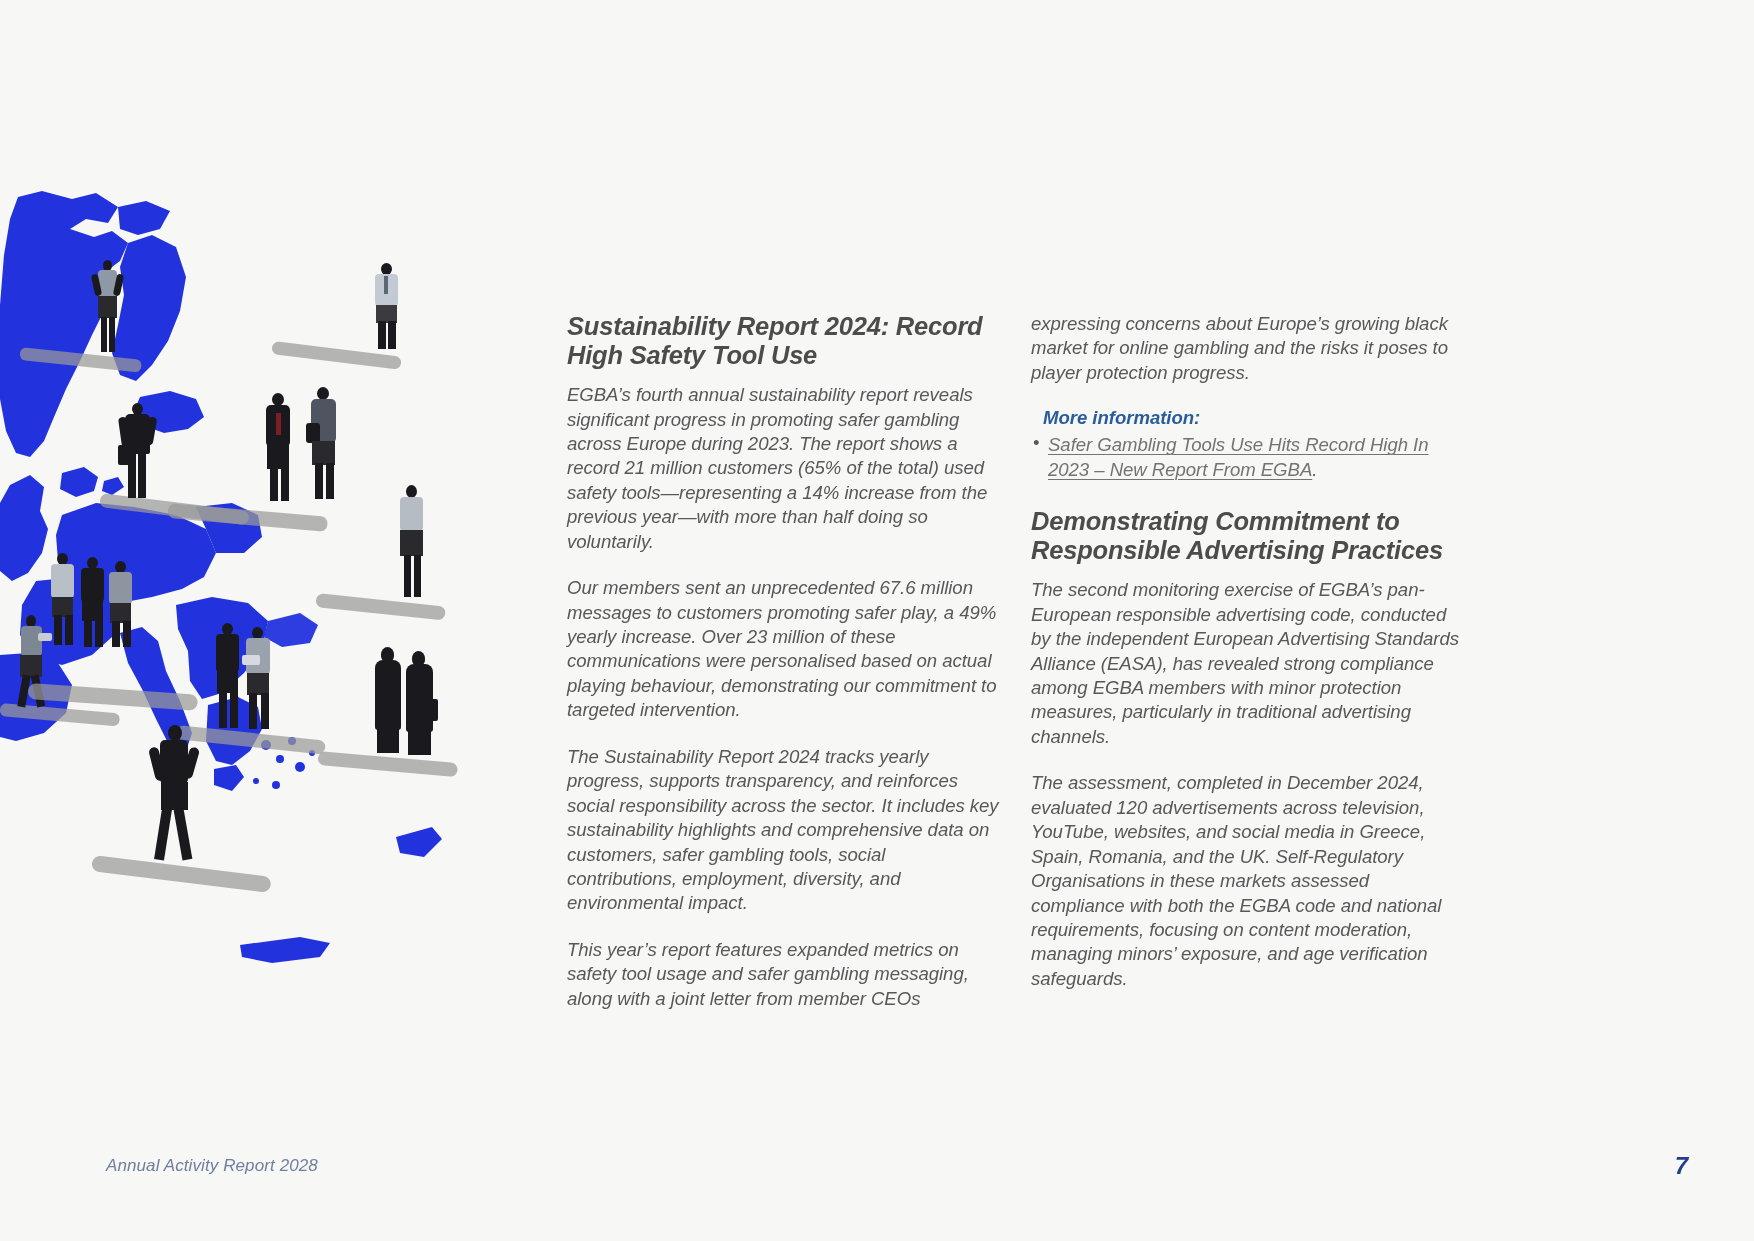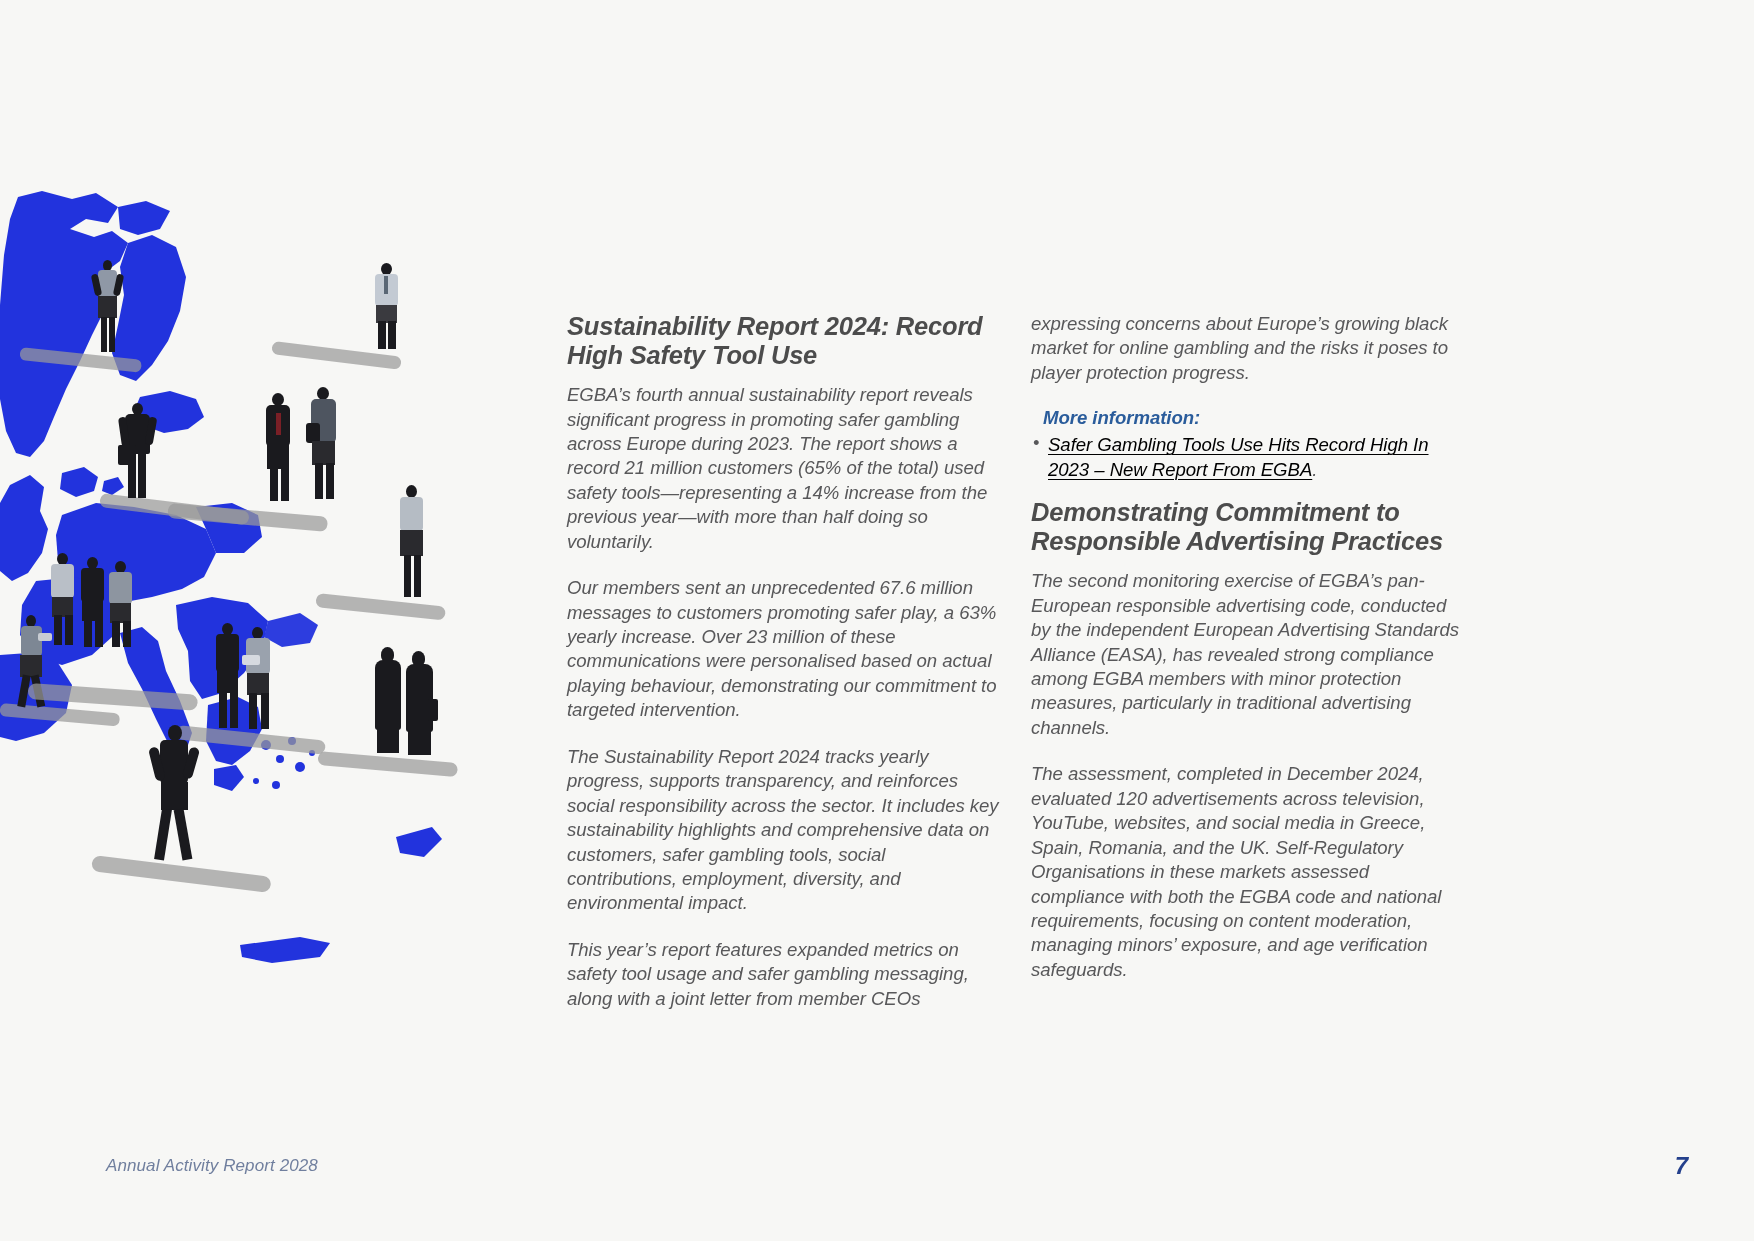--- a/index.html
+++ b/index.html
@@ -52,21 +52,21 @@
   .col-right { left: 1031px; }
 
   h2.section-title {
     font-size: 25.5px;
     line-height: 1.12;
     font-weight: bold;
     color: #4c4c4c;
     margin: 0 0 14px 0;
     letter-spacing: -0.2px;
   }
-  .col-right h2.section-title { margin-top: 16px; }
+  .col-right h2.section-title { margin-top: 25px; }
 
   p.body-text {
     font-size: 18.6px;
     line-height: 1.315;
     color: #58585a;
     margin: 0 4px 22px 0;
     letter-spacing: -0.05px;
   }
   p.body-text:last-child { margin-bottom: 0; }
 
@@ -93,21 +93,21 @@
   }
   ul.link-list li::before {
     content: "•";
     position: absolute;
     left: 2px;
     top: -1px;
     color: #58585a;
     font-size: 18px;
   }
   ul.link-list a {
-    color: #000000;
+    color: #737373;
     text-decoration: underline;
     text-underline-offset: 3px;
     text-decoration-thickness: 1px;
   }
 
   
   .footer-label {
     position: absolute;
     left: 106px;
     top: 1156px;
@@ -324,21 +324,21 @@
         <div class="body" style="left:8px; top:84px; width:10px; height:51px; transform:rotate(9deg);"></div>
         <div class="body" style="left:28px; top:84px; width:10px; height:51px; transform:rotate(-10deg);"></div>
       </div>
 
     </div>
   </div>
 
   <div class="col col-left">
     <h2 class="section-title">Sustainability Report 2024: Record High Safety Tool Use</h2>
     <p class="body-text">EGBA’s fourth annual sustainability report reveals significant progress in promoting safer gambling across Europe during 2023. The report shows a record 21 million customers (65% of the total) used safety tools—representing a 14% increase from the previous year—with more than half doing so voluntarily.</p>
-    <p class="body-text">Our members sent an unprecedented 67.6 million messages to customers promoting safer play, a 63% yearly increase. Over 23 million of these communications were personalised based on actual playing behaviour, demonstrating our commitment to targeted intervention.</p>
+    <p class="body-text">Our members sent an unprecedented 67.6 million messages to customers promoting safer play, a 49% yearly increase. Over 23 million of these communications were personalised based on actual playing behaviour, demonstrating our commitment to targeted intervention.</p>
     <p class="body-text">The Sustainability Report 2024 tracks yearly progress, supports transparency, and reinforces social responsibility across the sector. It includes key sustainability highlights and comprehensive data on customers, safer gambling tools, social contributions, employment, diversity, and environmental impact.</p>
     <p class="body-text">This year’s report features expanded metrics on safety tool usage and safer gambling messaging, along with a joint letter from member CEOs</p>
   </div>
 
   <div class="col col-right">
     <p class="body-text">expressing concerns about Europe’s growing black market for online gambling and the risks it poses to player protection progress.</p>
 
     <p class="more-info">More information:</p>
     <ul class="link-list">
       <li><a href="#">Safer Gambling Tools Use Hits Record High In 2023 – New Report From EGBA</a><span>.</span></li>

